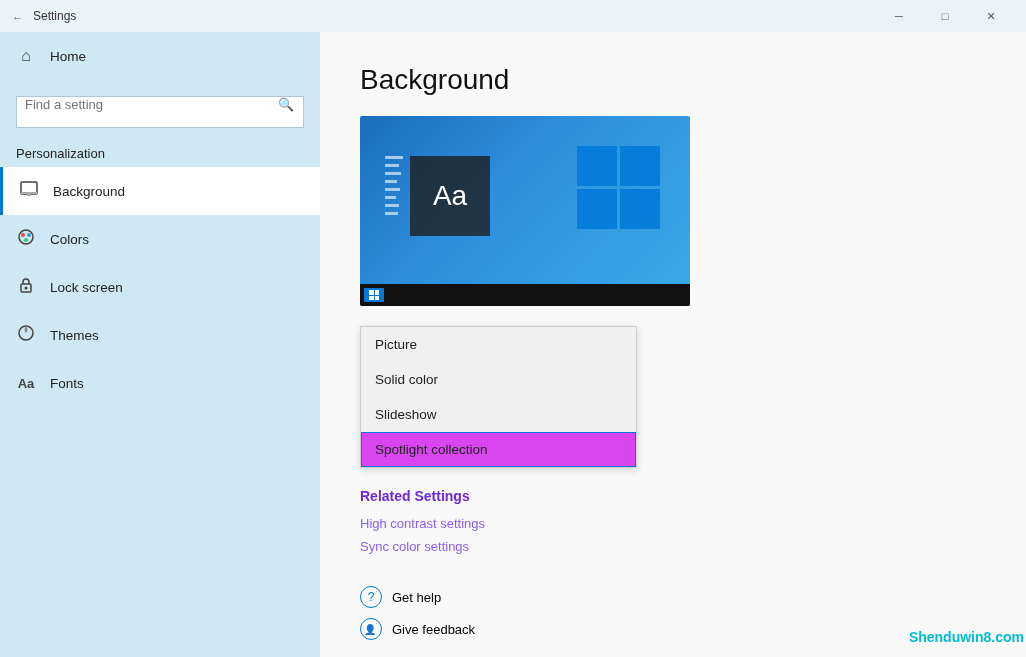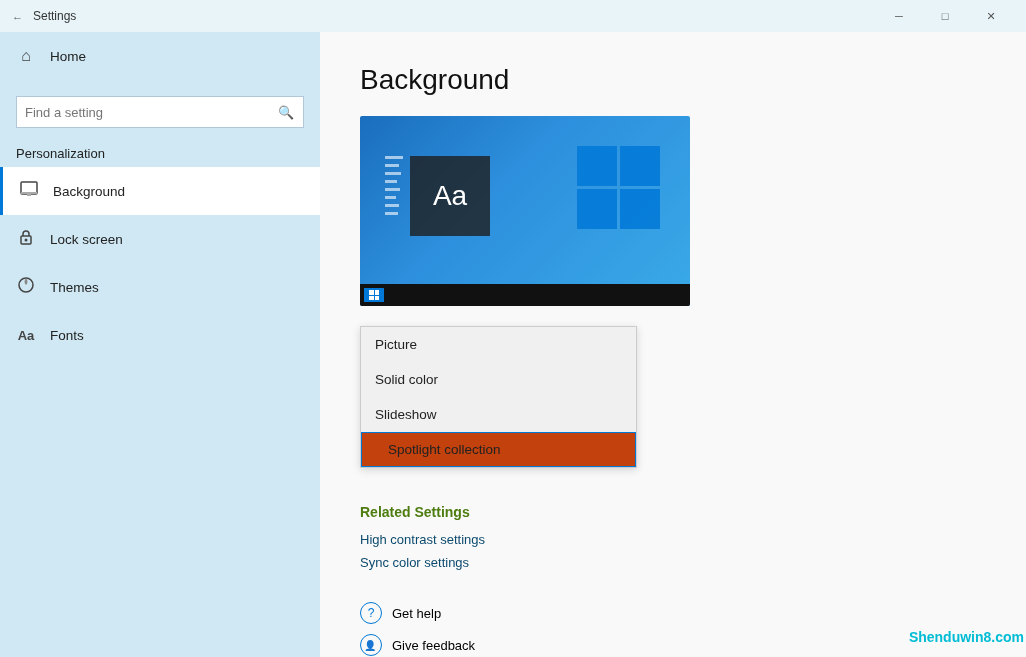--- a/index.html
+++ b/index.html
@@ -69,21 +69,21 @@
       flex-direction: column;
       flex-shrink: 0;
       overflow-y: auto;
       padding-bottom: 10px;
     }
     .sidebar-header {
       padding: 16px 16px 8px 16px;
     }
     .search-box {
       display: flex;
-      align-items: center;
+      align-items: flex-start;
       background: white;
       border: 1px solid #b0c8d8;
       height: 32px;
       padding: 0 8px;
       gap: 6px;
     }
     .search-box input {
       border: none;
       outline: none;
       font-size: 13px;
@@ -249,36 +249,36 @@
       box-shadow: 0 2px 8px rgba(0,0,0,0.15);
       width: 100%;
     }
     .dropdown-item {
       padding: 10px 14px;
       font-size: 13.5px;
       color: #222;
       cursor: pointer;
     }
     .dropdown-item.selected {
-      background: #c2410c;
+      background: #d946ef;
       border: 1.5px solid #0078d7;
-      padding: 9px 26px;
+      padding: 9px 13px;
     }
 
     
     .related-settings-title {
       font-size: 14px;
       font-weight: 600;
-      color: #4d7c0f;
-      margin-top: 36px;
+      color: #6d28d9;
+      margin-top: 20px;
       margin-bottom: 12px;
     }
     .related-link {
       display: block;
-      color: #0c4a6e;
+      color: #8b5cf6;
       font-size: 13px;
       text-decoration: none;
       margin-bottom: 8px;
       cursor: pointer;
     }
 
     
     .footer-links {
       margin-top: 32px;
       display: flex;
@@ -351,20 +351,31 @@
       <span class="sidebar-item-icon">
         <svg width="18" height="18" viewBox="0 0 18 18" fill="none">
           <rect x="1" y="2" width="16" height="12" rx="1" stroke="#444" stroke-width="1.5" fill="none"></rect>
           <rect x="1" y="12" width="16" height="2" fill="#aaa"></rect>
           <rect x="7" y="14" width="4" height="2" fill="#aaa"></rect>
         </svg>
       </span>
       <span class="sidebar-item-label">Background</span>
     </div>
 
+    <div class="sidebar-item">
+      <span class="sidebar-item-icon">
+        <svg width="18" height="18" viewBox="0 0 18 18" fill="none">
+          <circle cx="9" cy="9" r="7" stroke="#444" stroke-width="1.5" fill="none"></circle>
+          <circle cx="6" cy="7" r="2" fill="#e74c3c"></circle>
+          <circle cx="12" cy="7" r="2" fill="#3498db"></circle>
+          <circle cx="9" cy="12" r="2" fill="#2ecc71"></circle>
+        </svg>
+      </span>
+      <span class="sidebar-item-label">Colors</span>
+    </div>
 
     <div class="sidebar-item">
       <span class="sidebar-item-icon">
         <svg width="18" height="18" viewBox="0 0 18 18" fill="none">
           <rect x="4" y="8" width="10" height="8" rx="1" stroke="#444" stroke-width="1.5" fill="none"></rect>
           <path d="M6 8V6a3 3 0 016 0v2" stroke="#444" stroke-width="1.5" fill="none"></path>
           <circle cx="9" cy="12" r="1.5" fill="#444"></circle>
         </svg>
       </span>
       <span class="sidebar-item-label">Lock screen</span>

